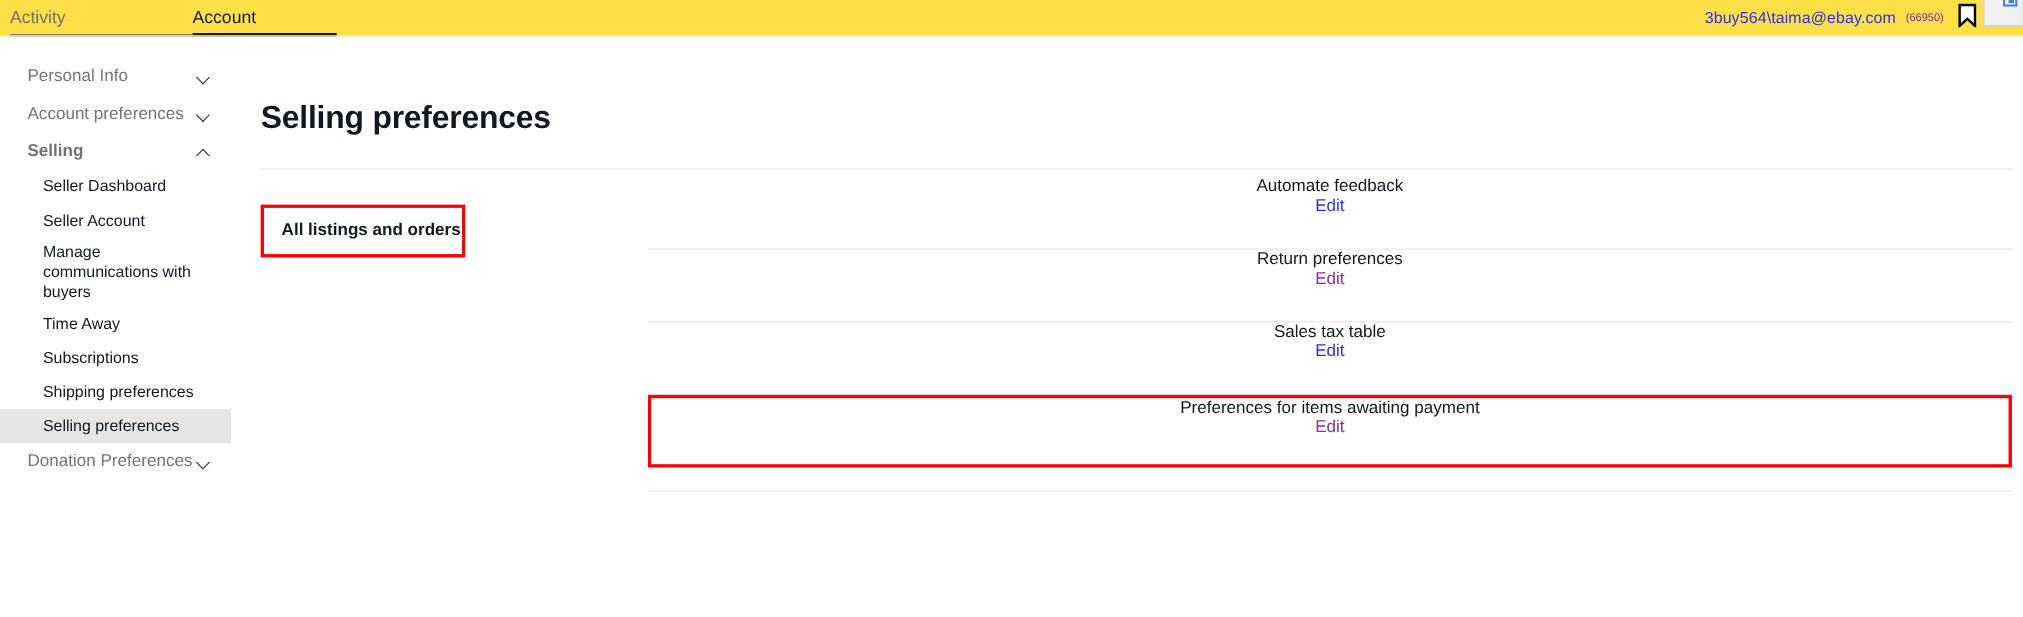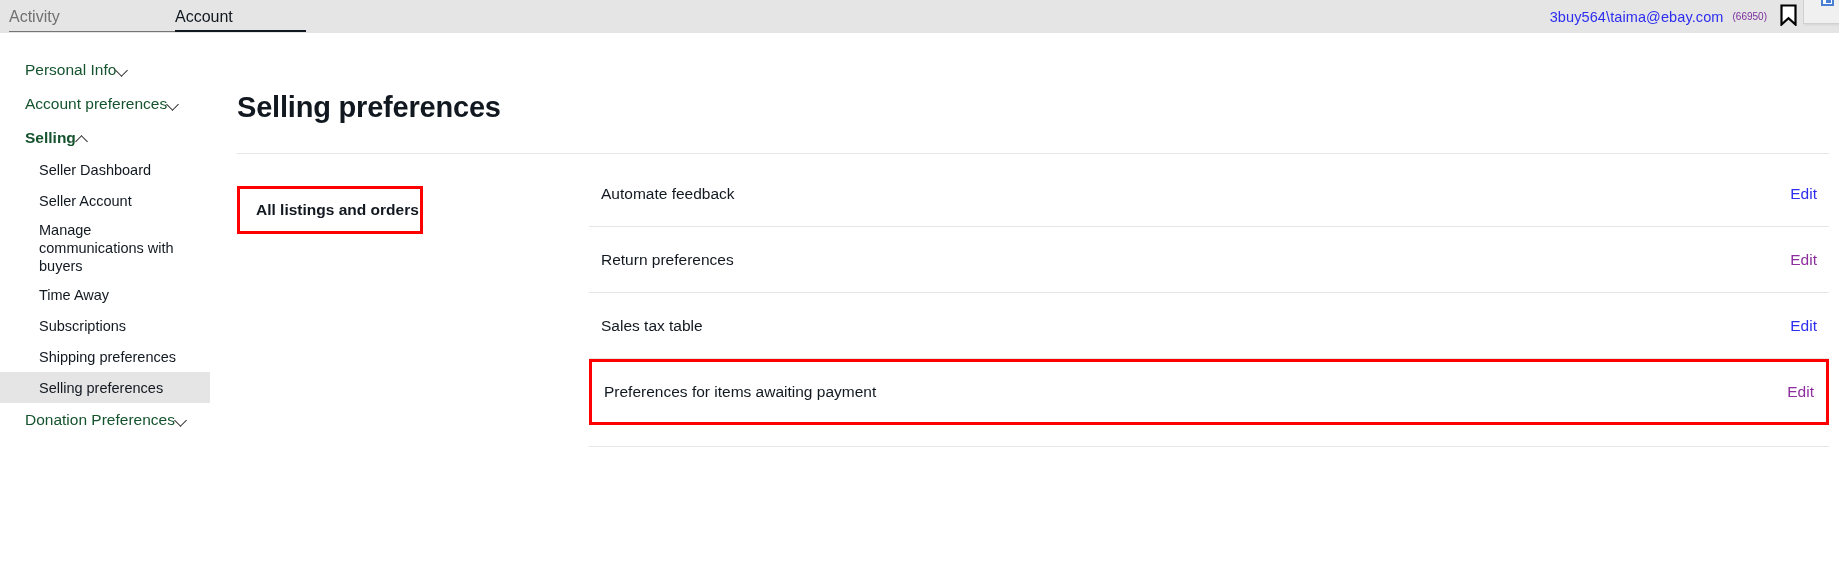--- a/index.html
+++ b/index.html
@@ -10,21 +10,21 @@
     background: #ffffff;
     font-family: "Liberation Sans", sans-serif;
     -webkit-font-smoothing: antialiased;
   }
 
   
   .topbar {
     position: relative;
     height: 33px;
     width: 100%;
-    background: #e5e5e5;
+    background: #fde047;
   }
   .tabs {
     position: absolute;
     left: 0; top: 0;
     display: flex;
     height: 33px;
   }
   .tab {
     position: relative;
     height: 33px;
@@ -112,24 +112,25 @@
 
   
   .sidebar {
     width: 210px;
     flex: 0 0 210px;
     padding-top: 20px;
   }
   .nav-group {
     display: flex;
     align-items: center;
+    justify-content: space-between;
     height: 34px;
     padding: 0 18px 0 25px;
     font-size: 15.5px;
-    color: #14532d;
+    color: #737373;
     cursor: pointer;
   }
   .nav-group.is-open { font-weight: bold; }
   .nav-group-label { white-space: nowrap; }
   .chev {
     width: 13px; height: 13px;
     position: relative;
     flex: 0 0 13px;
   }
   .chev::before {
@@ -199,24 +200,24 @@
   }
   .section-heading.boxed {
     border: 3px solid #ff0000;
   }
   .rows { flex: 1; padding-right: 10px; }
 
   .row {
     position: relative;
     display: flex;
     align-items: center;
-    justify-content: space-between;
     height: 66px;
     padding: 0 12px 0 12px;
     border-bottom: 1px solid #e6e6e6;
+    flex-direction: column;
   }
   .row.boxed {
     border: 3px solid #ff0000;
     border-bottom: 3px solid #ff0000;
   }
   .row-label {
     font-size: 15.5px;
     color: #111820;
   }
   .row-edit {

